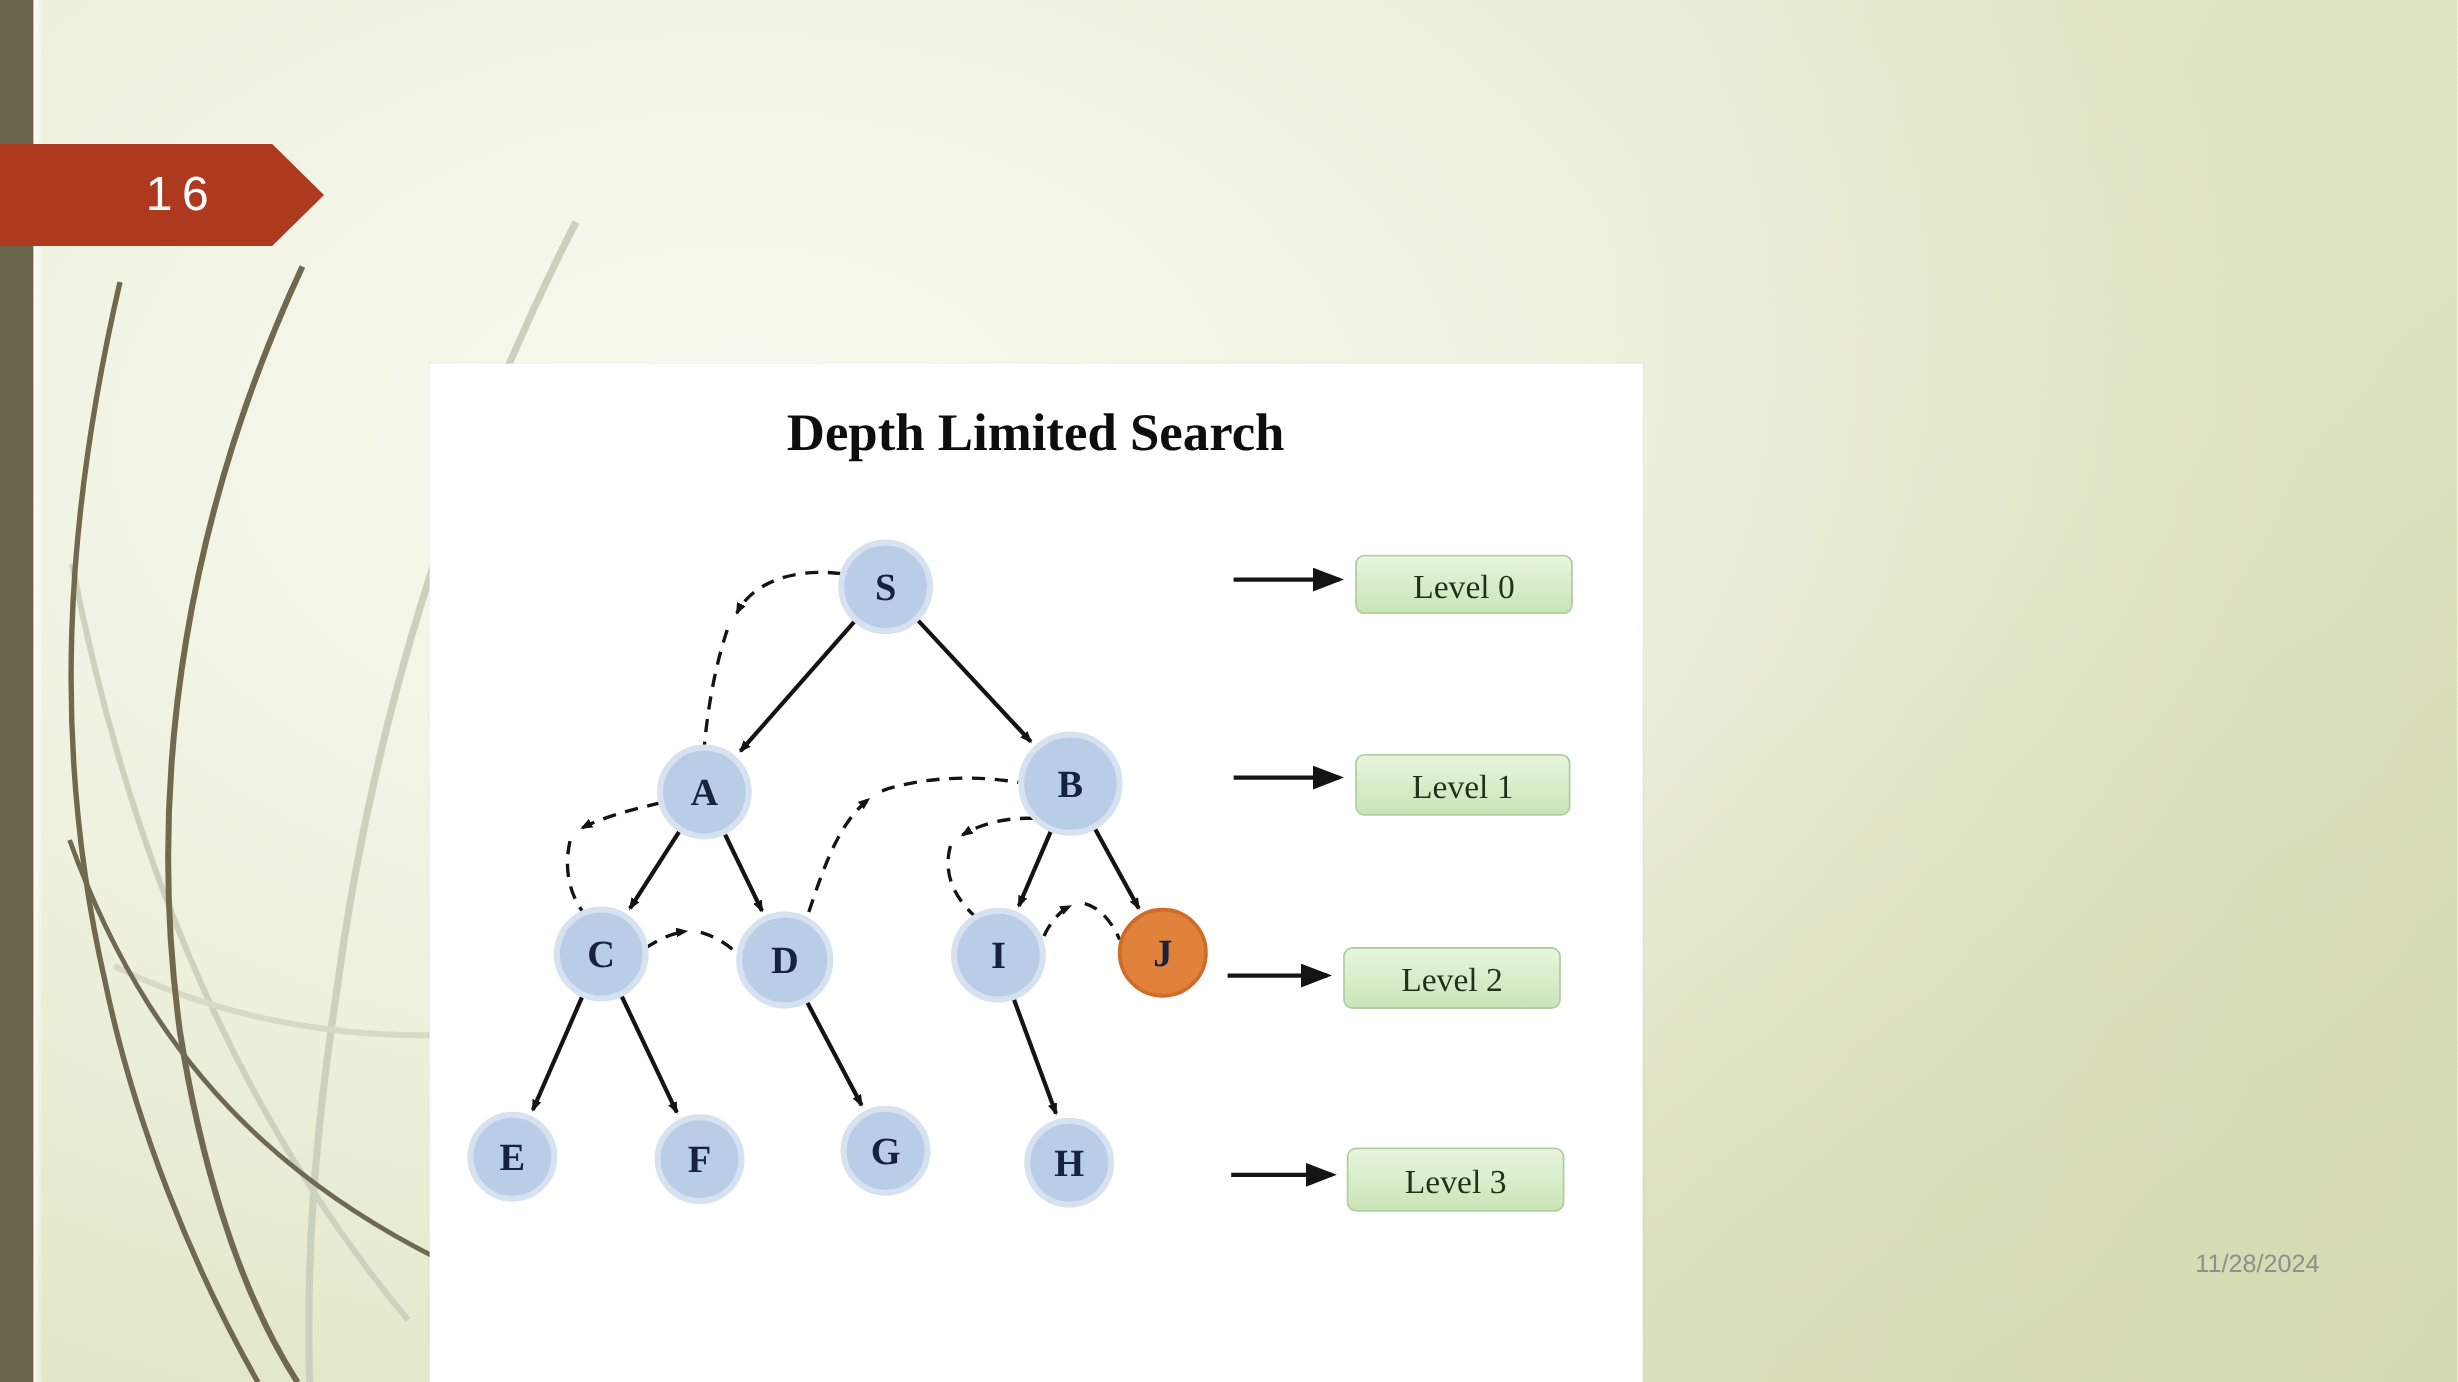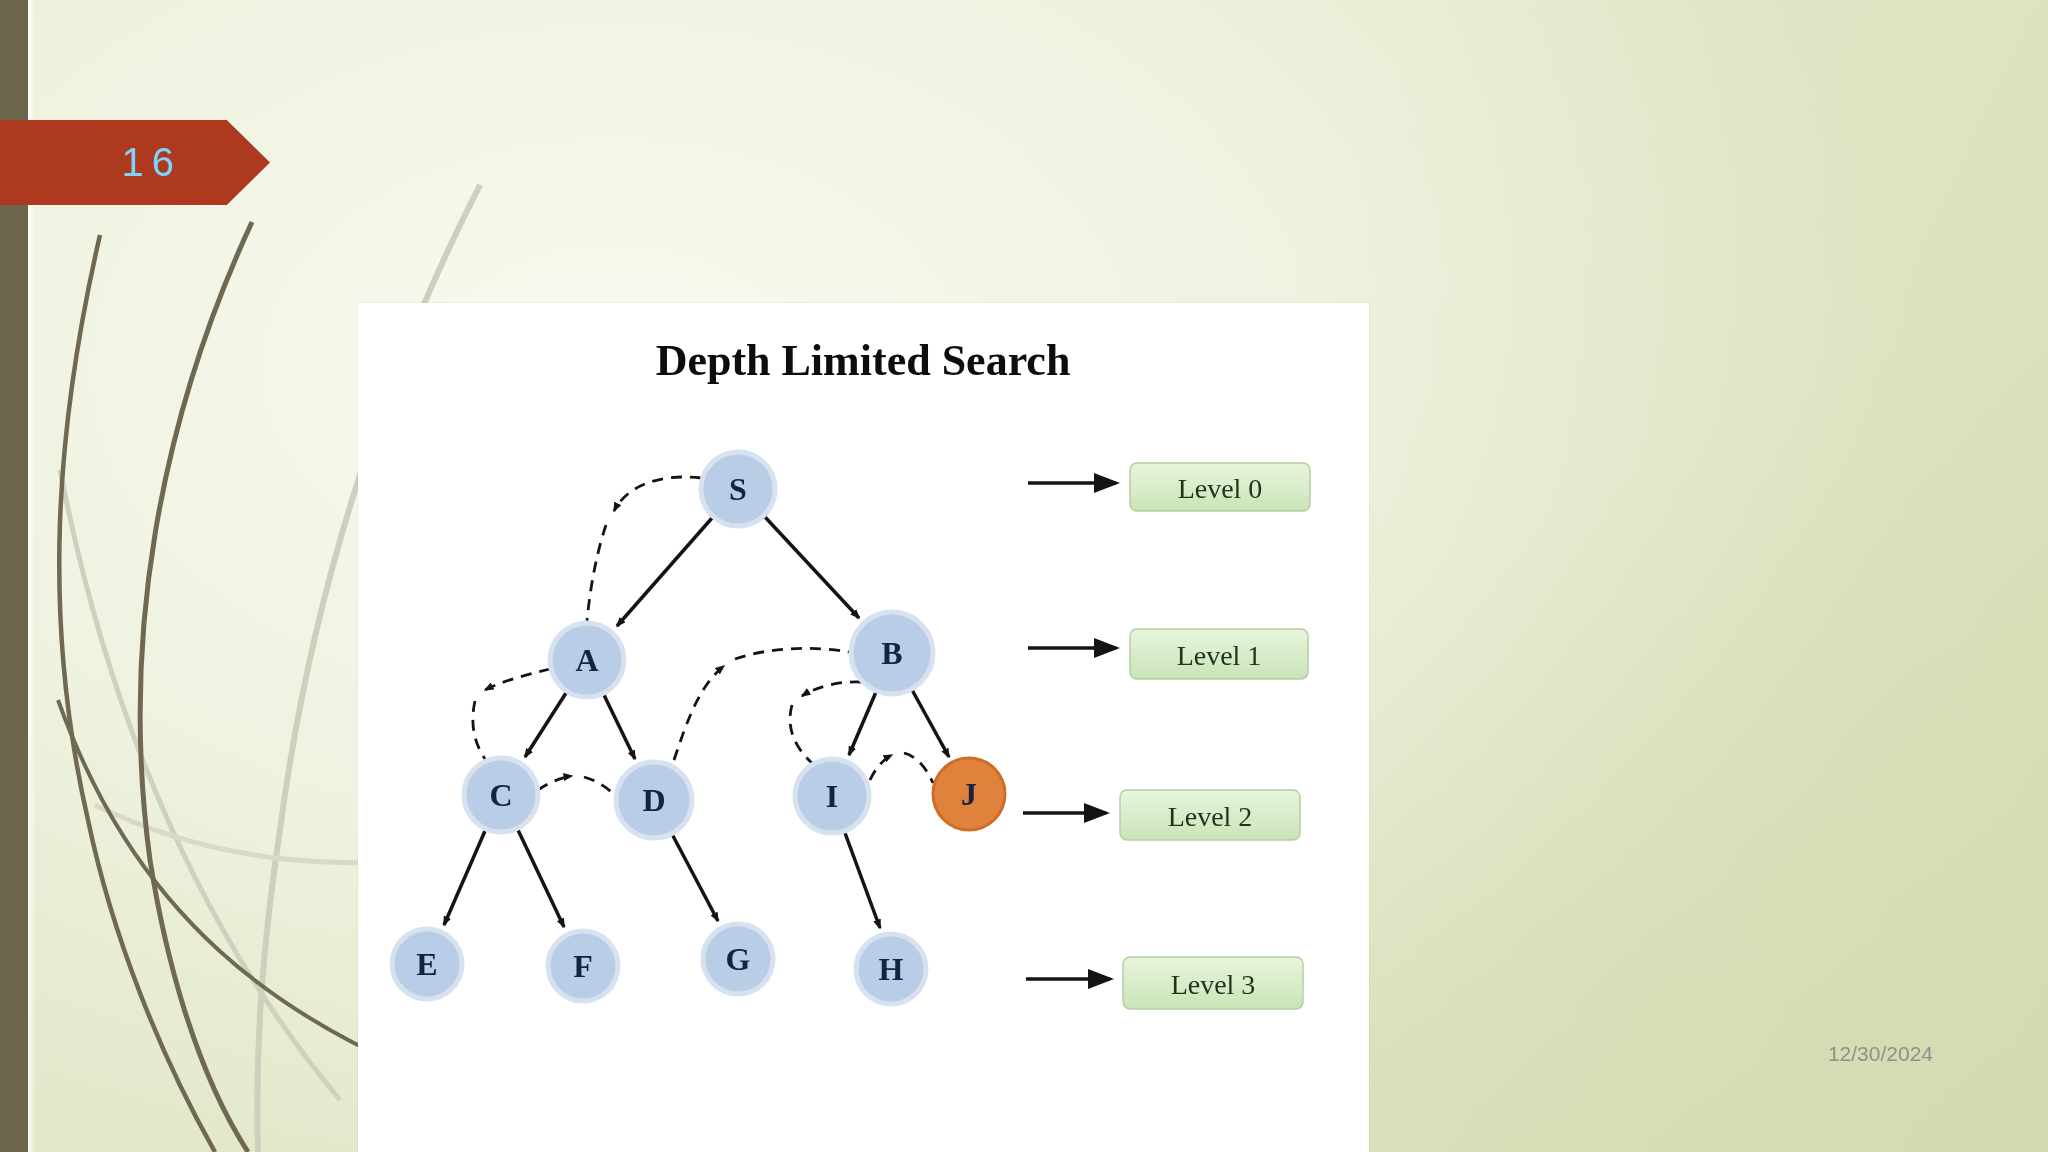--- a/index.html
+++ b/index.html
@@ -10,21 +10,21 @@
       linear-gradient(to bottom right, rgba(255,255,255,0) 60%, rgba(186,193,136,.22) 100%),
       radial-gradient(ellipse 1300px 850px at 30% 32%, #f8faf0 0%, #eff2df 55%, #e2e7c9 100%);
   }
   .decor{position:absolute;left:0;top:0;width:2048px;height:1152px;}
   .left-bar{position:absolute;left:0;top:0;width:28px;height:1152px;background:#6b654c;}
   .left-bar-edge{position:absolute;left:28px;top:0;width:8px;height:1152px;
     background:linear-gradient(to right,rgba(255,255,255,.85),rgba(255,255,255,0));}
   .banner{position:absolute;left:0;top:120px;width:270px;height:85px;background:#ad3a1e;
     clip-path:polygon(0 0,84% 0,100% 50%,84% 100%,0 100%);
     display:flex;align-items:center;justify-content:flex-end;padding-right:88px;box-sizing:border-box;}
-  .banner span{color:#7dd3fc;font-size:40px;font-weight:400;letter-spacing:8px;}
+  .banner span{color:#ffffff;font-size:40px;font-weight:400;letter-spacing:8px;}
   .slide-title{position:absolute;left:318px;top:112px;margin:0;font-size:68px;font-weight:400;
     color:#2b2b29;letter-spacing:1px;}
   .content-box{position:absolute;left:358px;top:287px;width:1011px;height:1037px;background:#ffffff;
     box-shadow:0 0 0 1px rgba(0,0,0,0.03);margin-top:16px;}
   .content-box svg{display:block;}
   .fig-title{font-family:"Liberation Serif",serif;font-weight:700;font-size:44px;fill:#0d0d0d;}
   .node-label{font-family:"Liberation Serif",serif;font-weight:700;font-size:32px;fill:#16233c;}
   .level-label{font-family:"Liberation Serif",serif;font-weight:400;font-size:28px;fill:#1f3319;}
   .edge{stroke:#141414;stroke-width:3.5;fill:none;}
   .dash{stroke:#141414;stroke-width:2.8;fill:none;stroke-dasharray:11 8;}
@@ -170,15 +170,15 @@
           <text class="node-label" x="380" y="667" text-anchor="middle">G</text>
         </g>
         <g>
           <circle class="node-blue" cx="533" cy="666" r="35"></circle>
           <text class="node-label" x="533" y="677" text-anchor="middle">H</text>
         </g>
       </g>
     </svg>
   </div>
 
-  <div class="date">12/30/2024</div>
+  <div class="date">11/28/2024</div>
 
 </div>
 
 </body></html>

